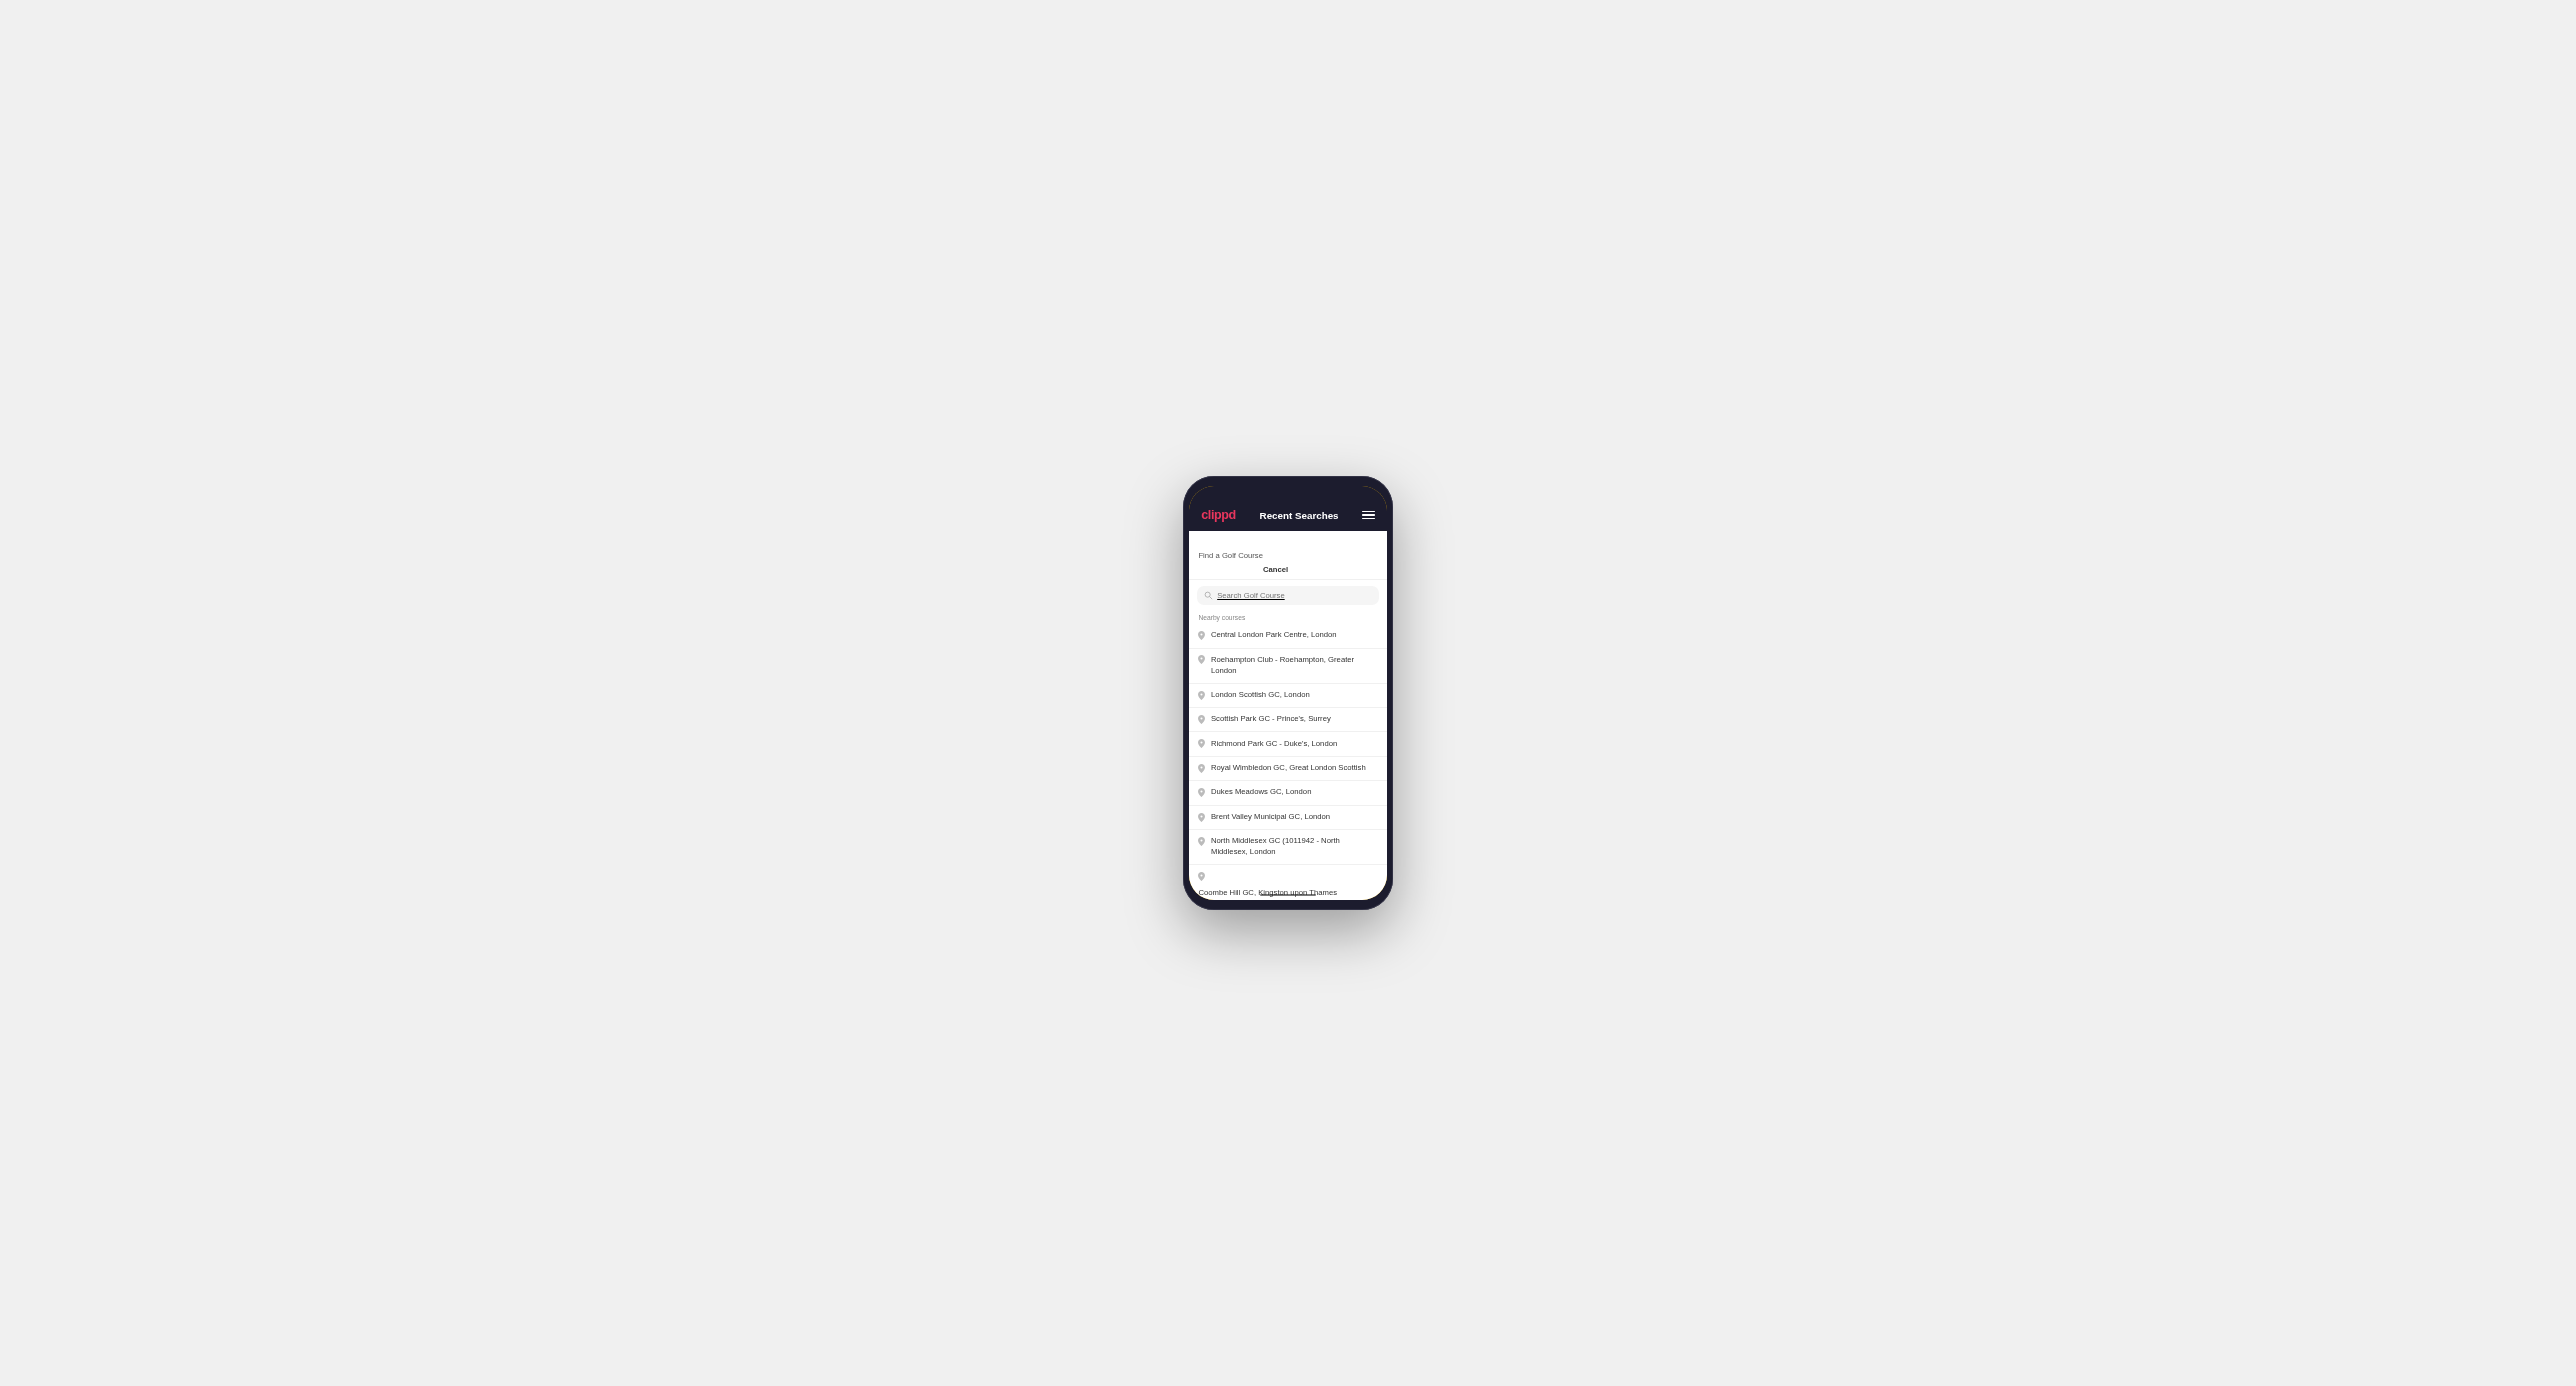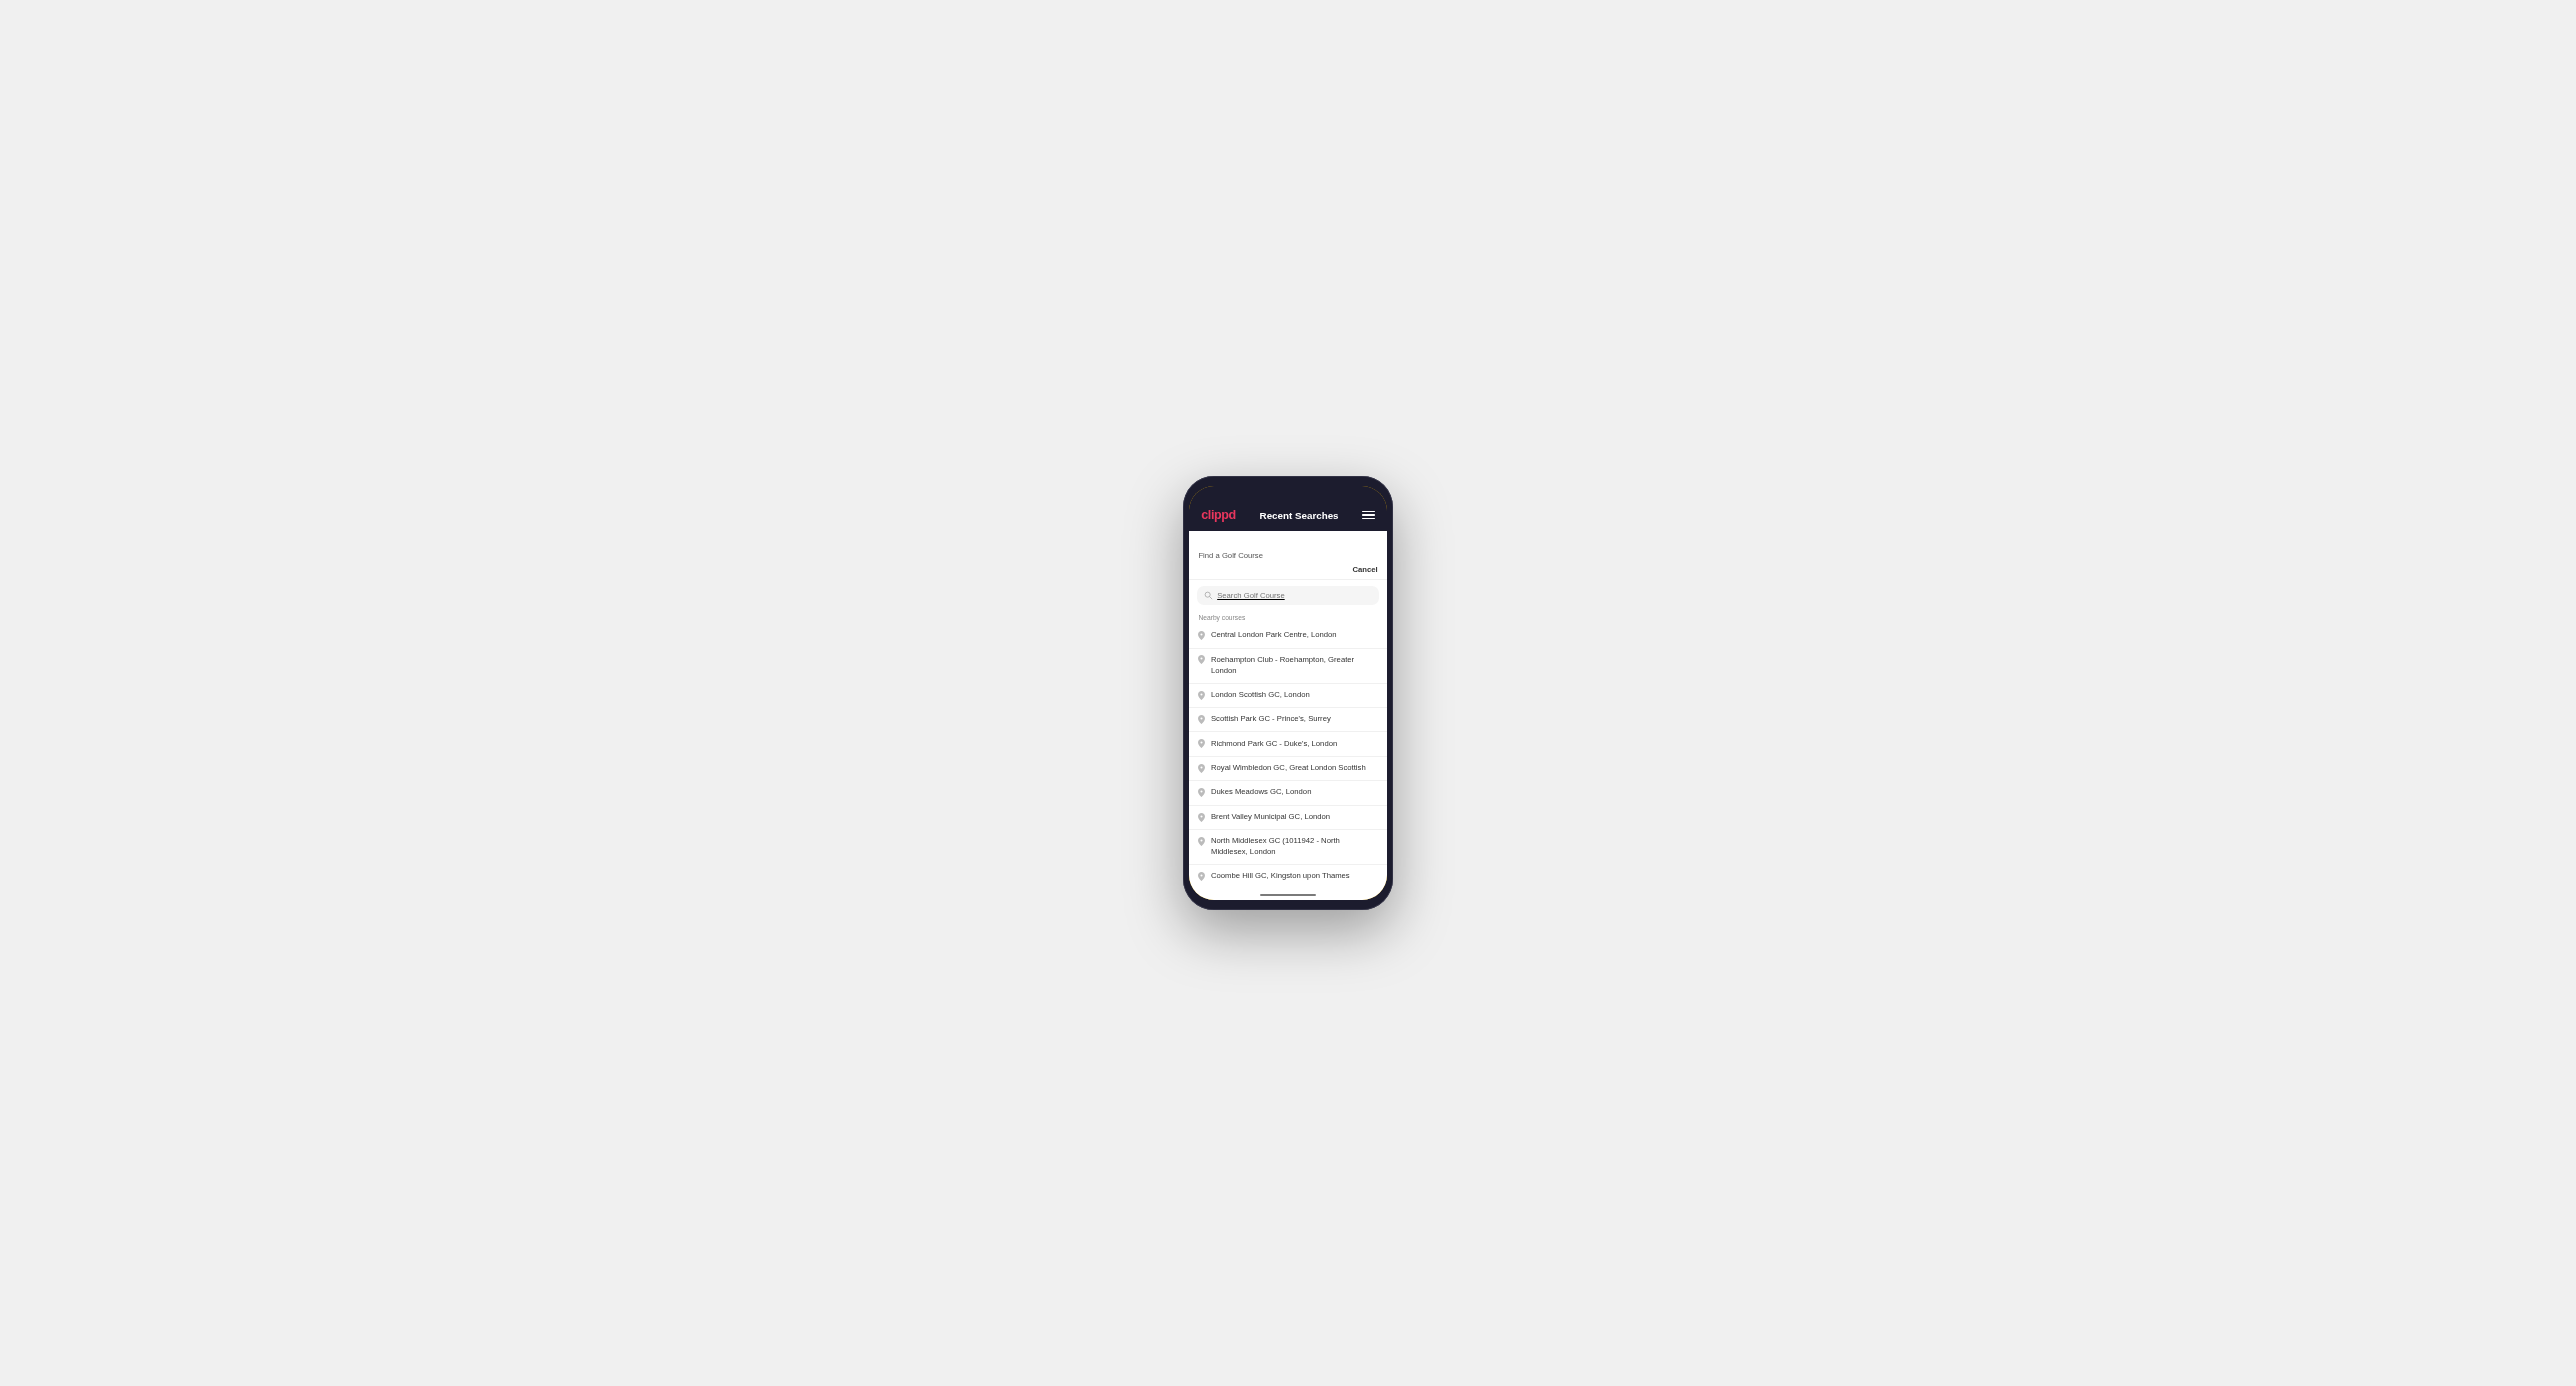--- a/index.html
+++ b/index.html
@@ -71,21 +71,20 @@
     .content {
       flex: 1;
       background: #fff;
       overflow-y: auto;
       display: flex;
       flex-direction: column;
     }
     .find-bar {
       display: flex;
       align-items: center;
-      justify-content: space-between;
       padding: 7px 9.8px 5.6px;
       border-bottom: 0.7px solid #f0f0f0;
     }
     .find-label {
       font-size: 7.7px;
       color: #555;
     }
     .cancel-btn {
       font-size: 7.7px;
       color: #333;
@@ -130,20 +129,21 @@
     .course-item {
       display: flex;
       align-items: flex-start;
       gap: 5.6px;
       padding: 6.3px 9.8px;
       border-bottom: 0.7px solid #f0f0f0;
       cursor: pointer;
     }
     .course-item:last-child {
       border-bottom: none;
+      flex-direction: column;
     }
     .pin-icon {
       flex-shrink: 0;
       margin-top: 0.7px;
       color: #bbb;
       font-size: 7px;
     }
     .course-name {
       font-size: 7.7px;
       color: #333;

